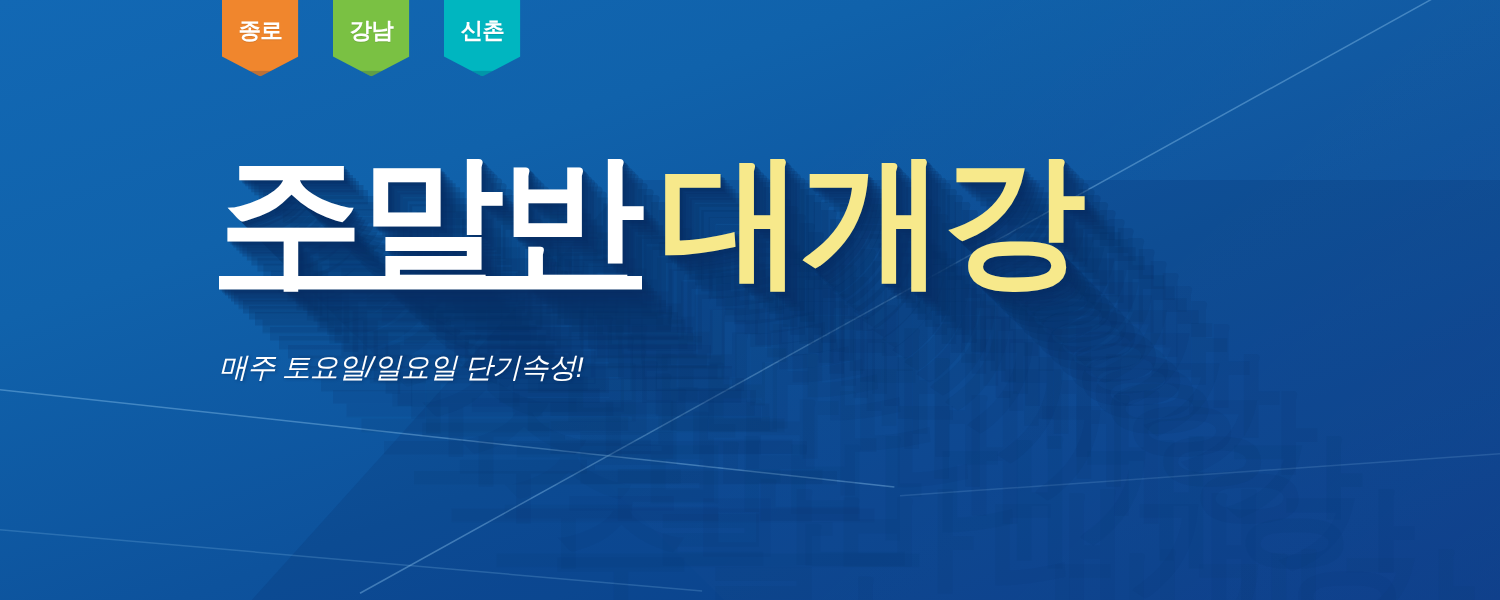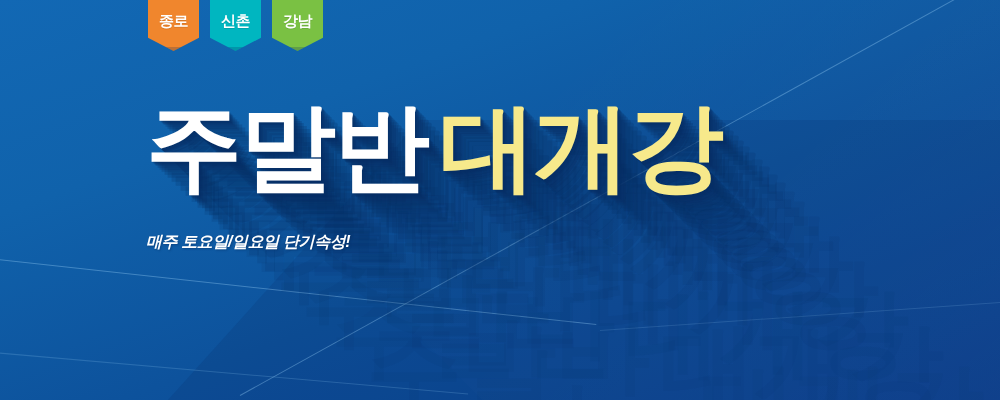--- a/index.html
+++ b/index.html
@@ -59,21 +59,21 @@
   .hairline.h2 { top: 395px;  left: 240px;  width: 900px;  transform: rotate(-29deg); }
   .hairline.h3 { top: 350px;  left: -30px;  width: 500px;  transform: rotate(5deg);  opacity: .55; }
   .hairline.h4 { top: 330px;  left: 600px;  width: 520px;  transform: rotate(-4deg); opacity: .45; }
 
   
   .ribbons {
     position: absolute;
     top: 0;
     left: 148px;
     display: flex;
-    gap: 11px;
+    gap: 23px;
     z-index: 5;
     align-items: center;
   }
   .ribbon {
     position: relative;
     width: 51px;
     height: 51px;
     display: flex;
     align-items: flex-start;
     justify-content: center;
@@ -128,20 +128,21 @@
       10px 10px 0 rgba(6,46,100,.26), 13px 13px 0 rgba(6,46,100,.25),
       16px 16px 0 rgba(6,46,100,.24), 20px 20px 0 rgba(6,46,100,.23),
       24px 24px 0 rgba(6,46,100,.22), 29px 29px 0 rgba(6,46,100,.21),
       34px 34px 0 rgba(6,46,100,.20), 40px 40px 0 rgba(6,46,100,.19),
       46px 46px 0 rgba(6,46,100,.18), 53px 53px 0 rgba(6,46,100,.17),
       60px 60px 0 rgba(6,46,100,.16), 68px 68px 0 rgba(6,46,100,.15),
       76px 76px 0 rgba(6,46,100,.14), 85px 85px 0 rgba(6,46,100,.13),
       95px 95px 0 rgba(6,46,100,.12),110px 110px 0 rgba(6,46,100,.11),
      130px 130px 0 rgba(6,46,100,.10),155px 155px 0 rgba(6,46,100,.09),
      185px 185px 0 rgba(6,46,100,.08),220px 220px 0 rgba(6,46,100,.07);
+    text-decoration: underline;
   }
   .headline .word-yellow {
     color: #f7e98b;
     margin-left: 12px;
     text-shadow:
        1px 1px 0 rgba(6,46,100,.30),  2px 2px 0 rgba(6,46,100,.30),
        3px 3px 0 rgba(6,46,100,.29),  4px 4px 0 rgba(6,46,100,.29),
        6px 6px 0 rgba(6,46,100,.28),  8px 8px 0 rgba(6,46,100,.27),
       10px 10px 0 rgba(6,46,100,.26), 13px 13px 0 rgba(6,46,100,.25),
       16px 16px 0 rgba(6,46,100,.24), 20px 20px 0 rgba(6,46,100,.23),
@@ -156,22 +157,22 @@
      260px 260px 0 rgba(6,46,100,.06);
   }
 
   
   .subtitle {
     position: absolute;
     top: 232px;
     left: 146px;
     z-index: 4;
     color: #ffffff;
-    font-size: 16px;
-    font-weight: bold;
+    font-size: 19px;
+    font-weight: normal;
     font-style: italic;
     letter-spacing: -0.4px;
     white-space: nowrap;
     text-shadow: 1px 1px 2px rgba(5, 40, 92, 0.45);
   }
 </style>
 </head>
 <body>
 
 <div class="banner">
@@ -182,26 +183,26 @@
     <div class="hairline h1"></div>
     <div class="hairline h2"></div>
     <div class="hairline h3"></div>
     <div class="hairline h4"></div>
   </div>
 
   <div class="ribbons">
     <div class="ribbon orange">
       <span class="ribbon-label">종로</span>
     </div>
+    <div class="ribbon green">
+      <span class="ribbon-label">강남</span>
+    </div>
     <div class="ribbon teal">
       <span class="ribbon-label">신촌</span>
     </div>
-    <div class="ribbon green">
-      <span class="ribbon-label">강남</span>
-    </div>
   </div>
 
   <div class="headline">
     <span class="word-white">주말반</span><span class="word-yellow">대개강</span>
   </div>
 
   <div class="subtitle">매주 토요일/일요일 단기속성!</div>
 
 </div>
 

